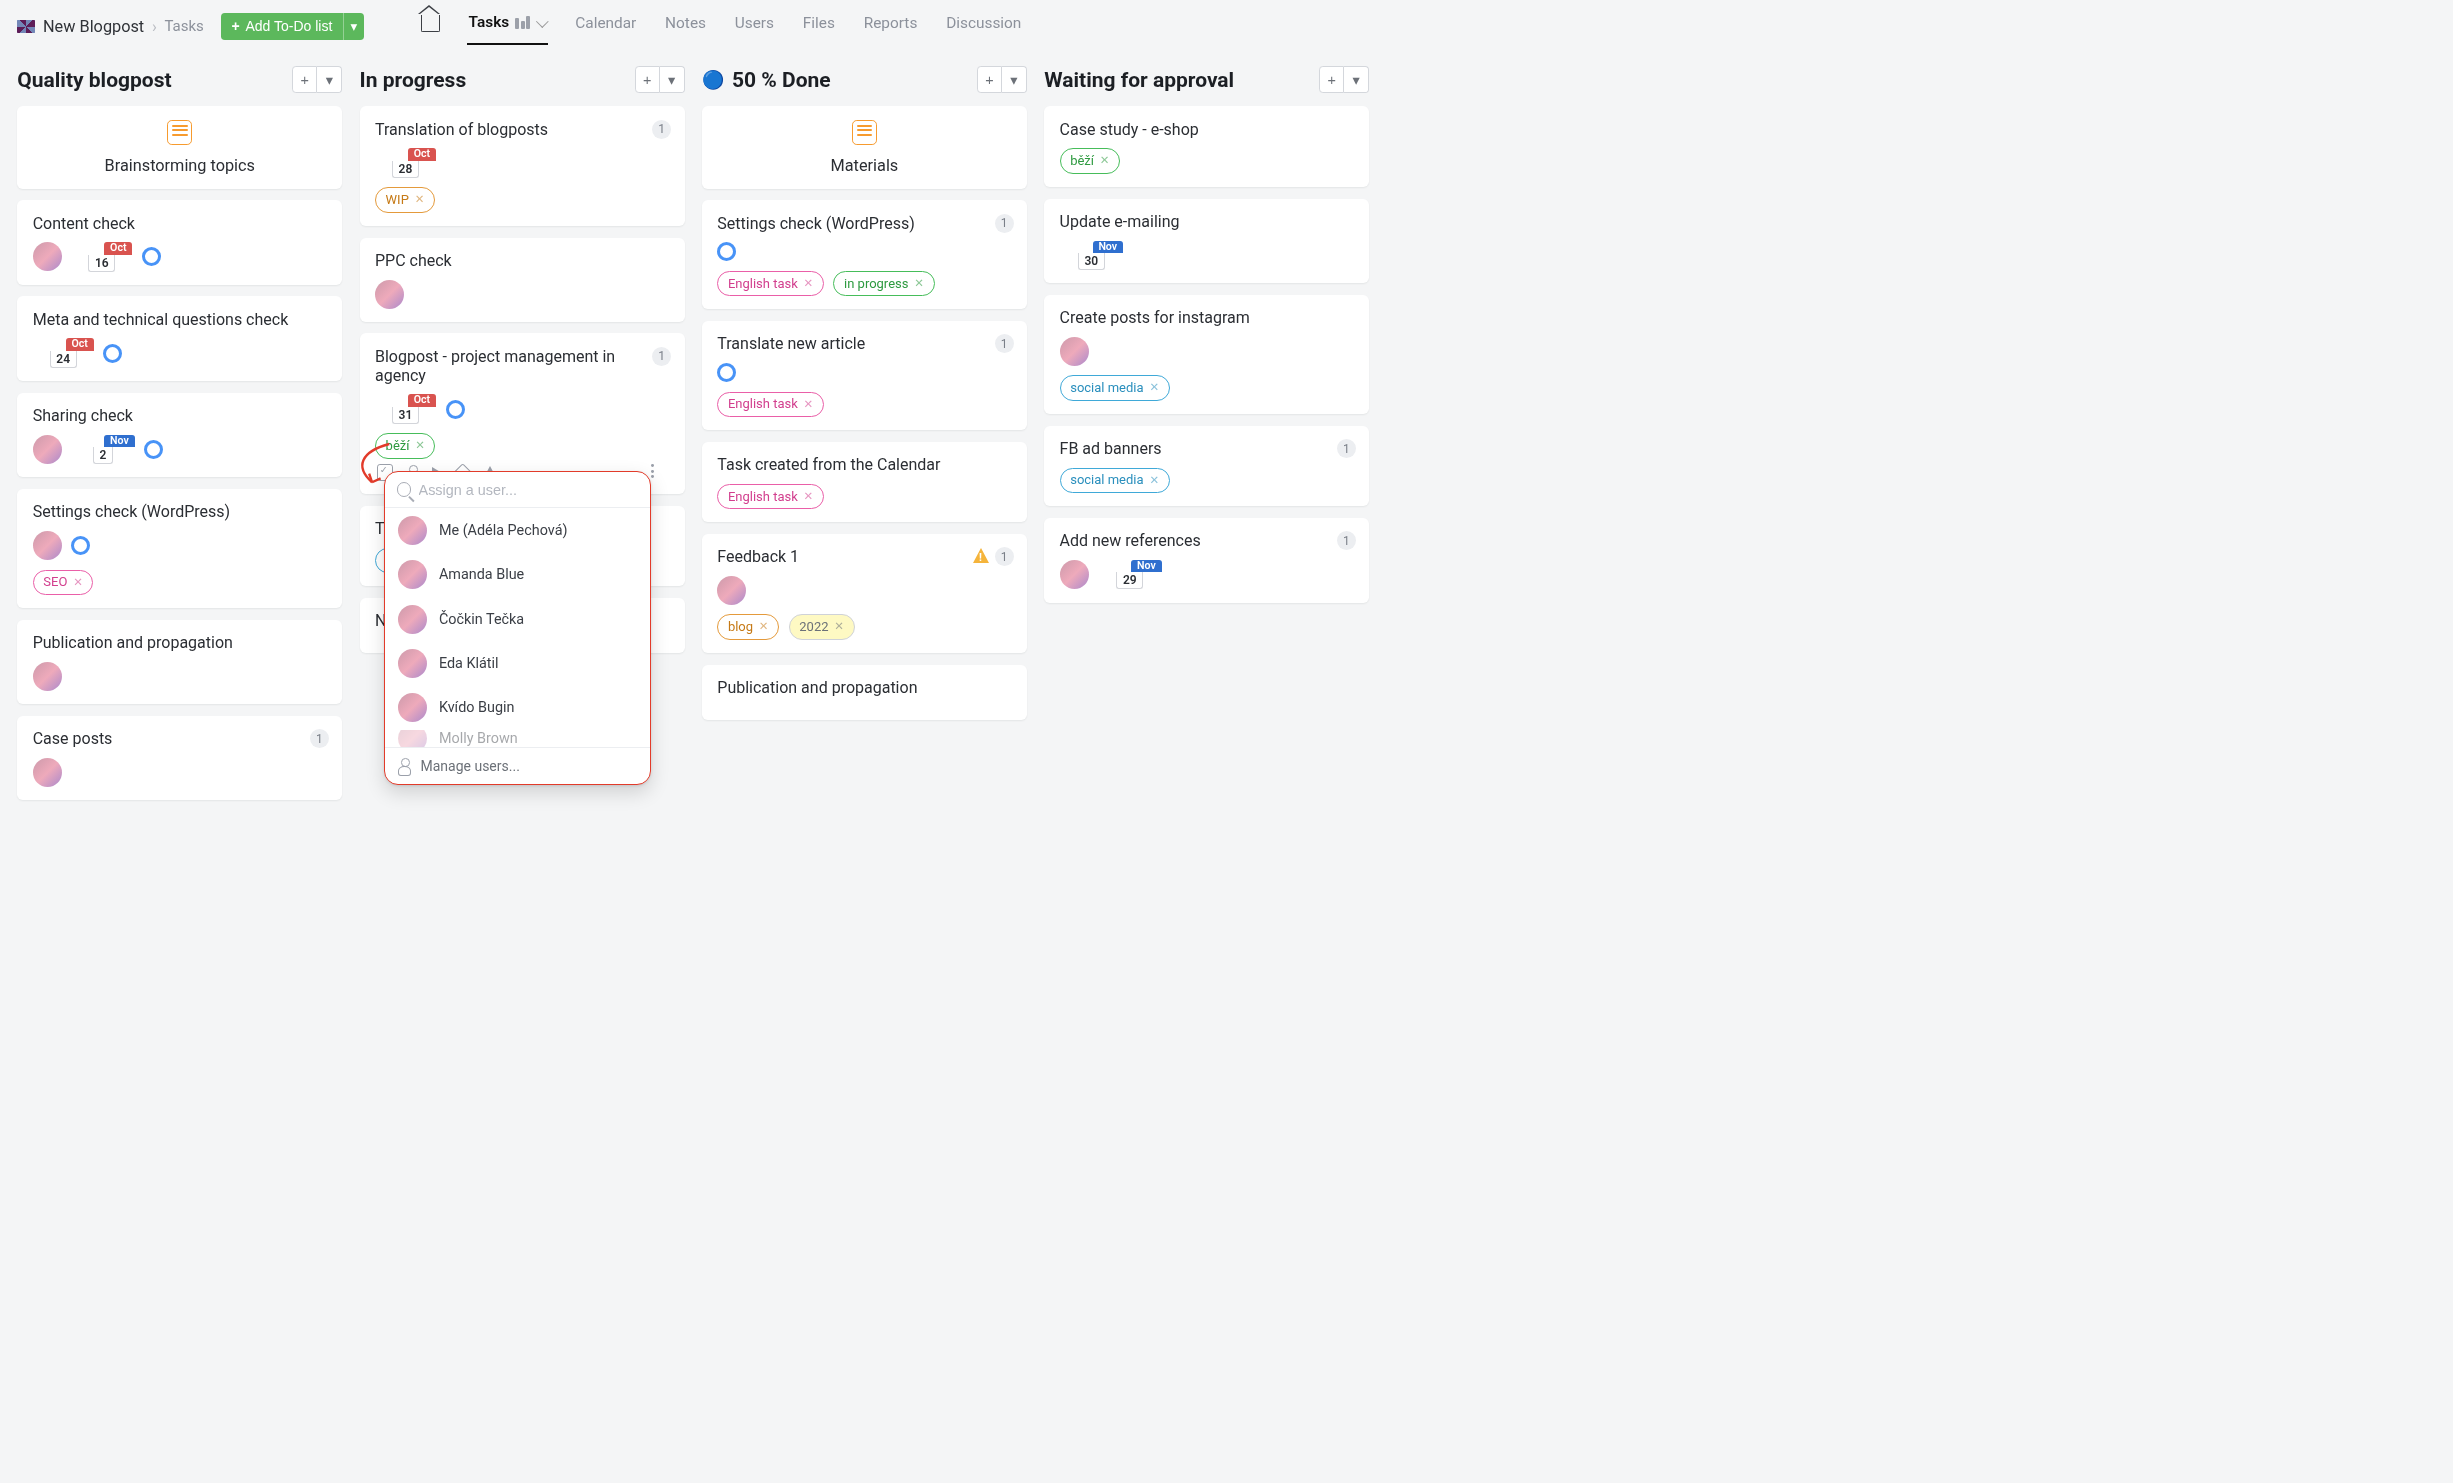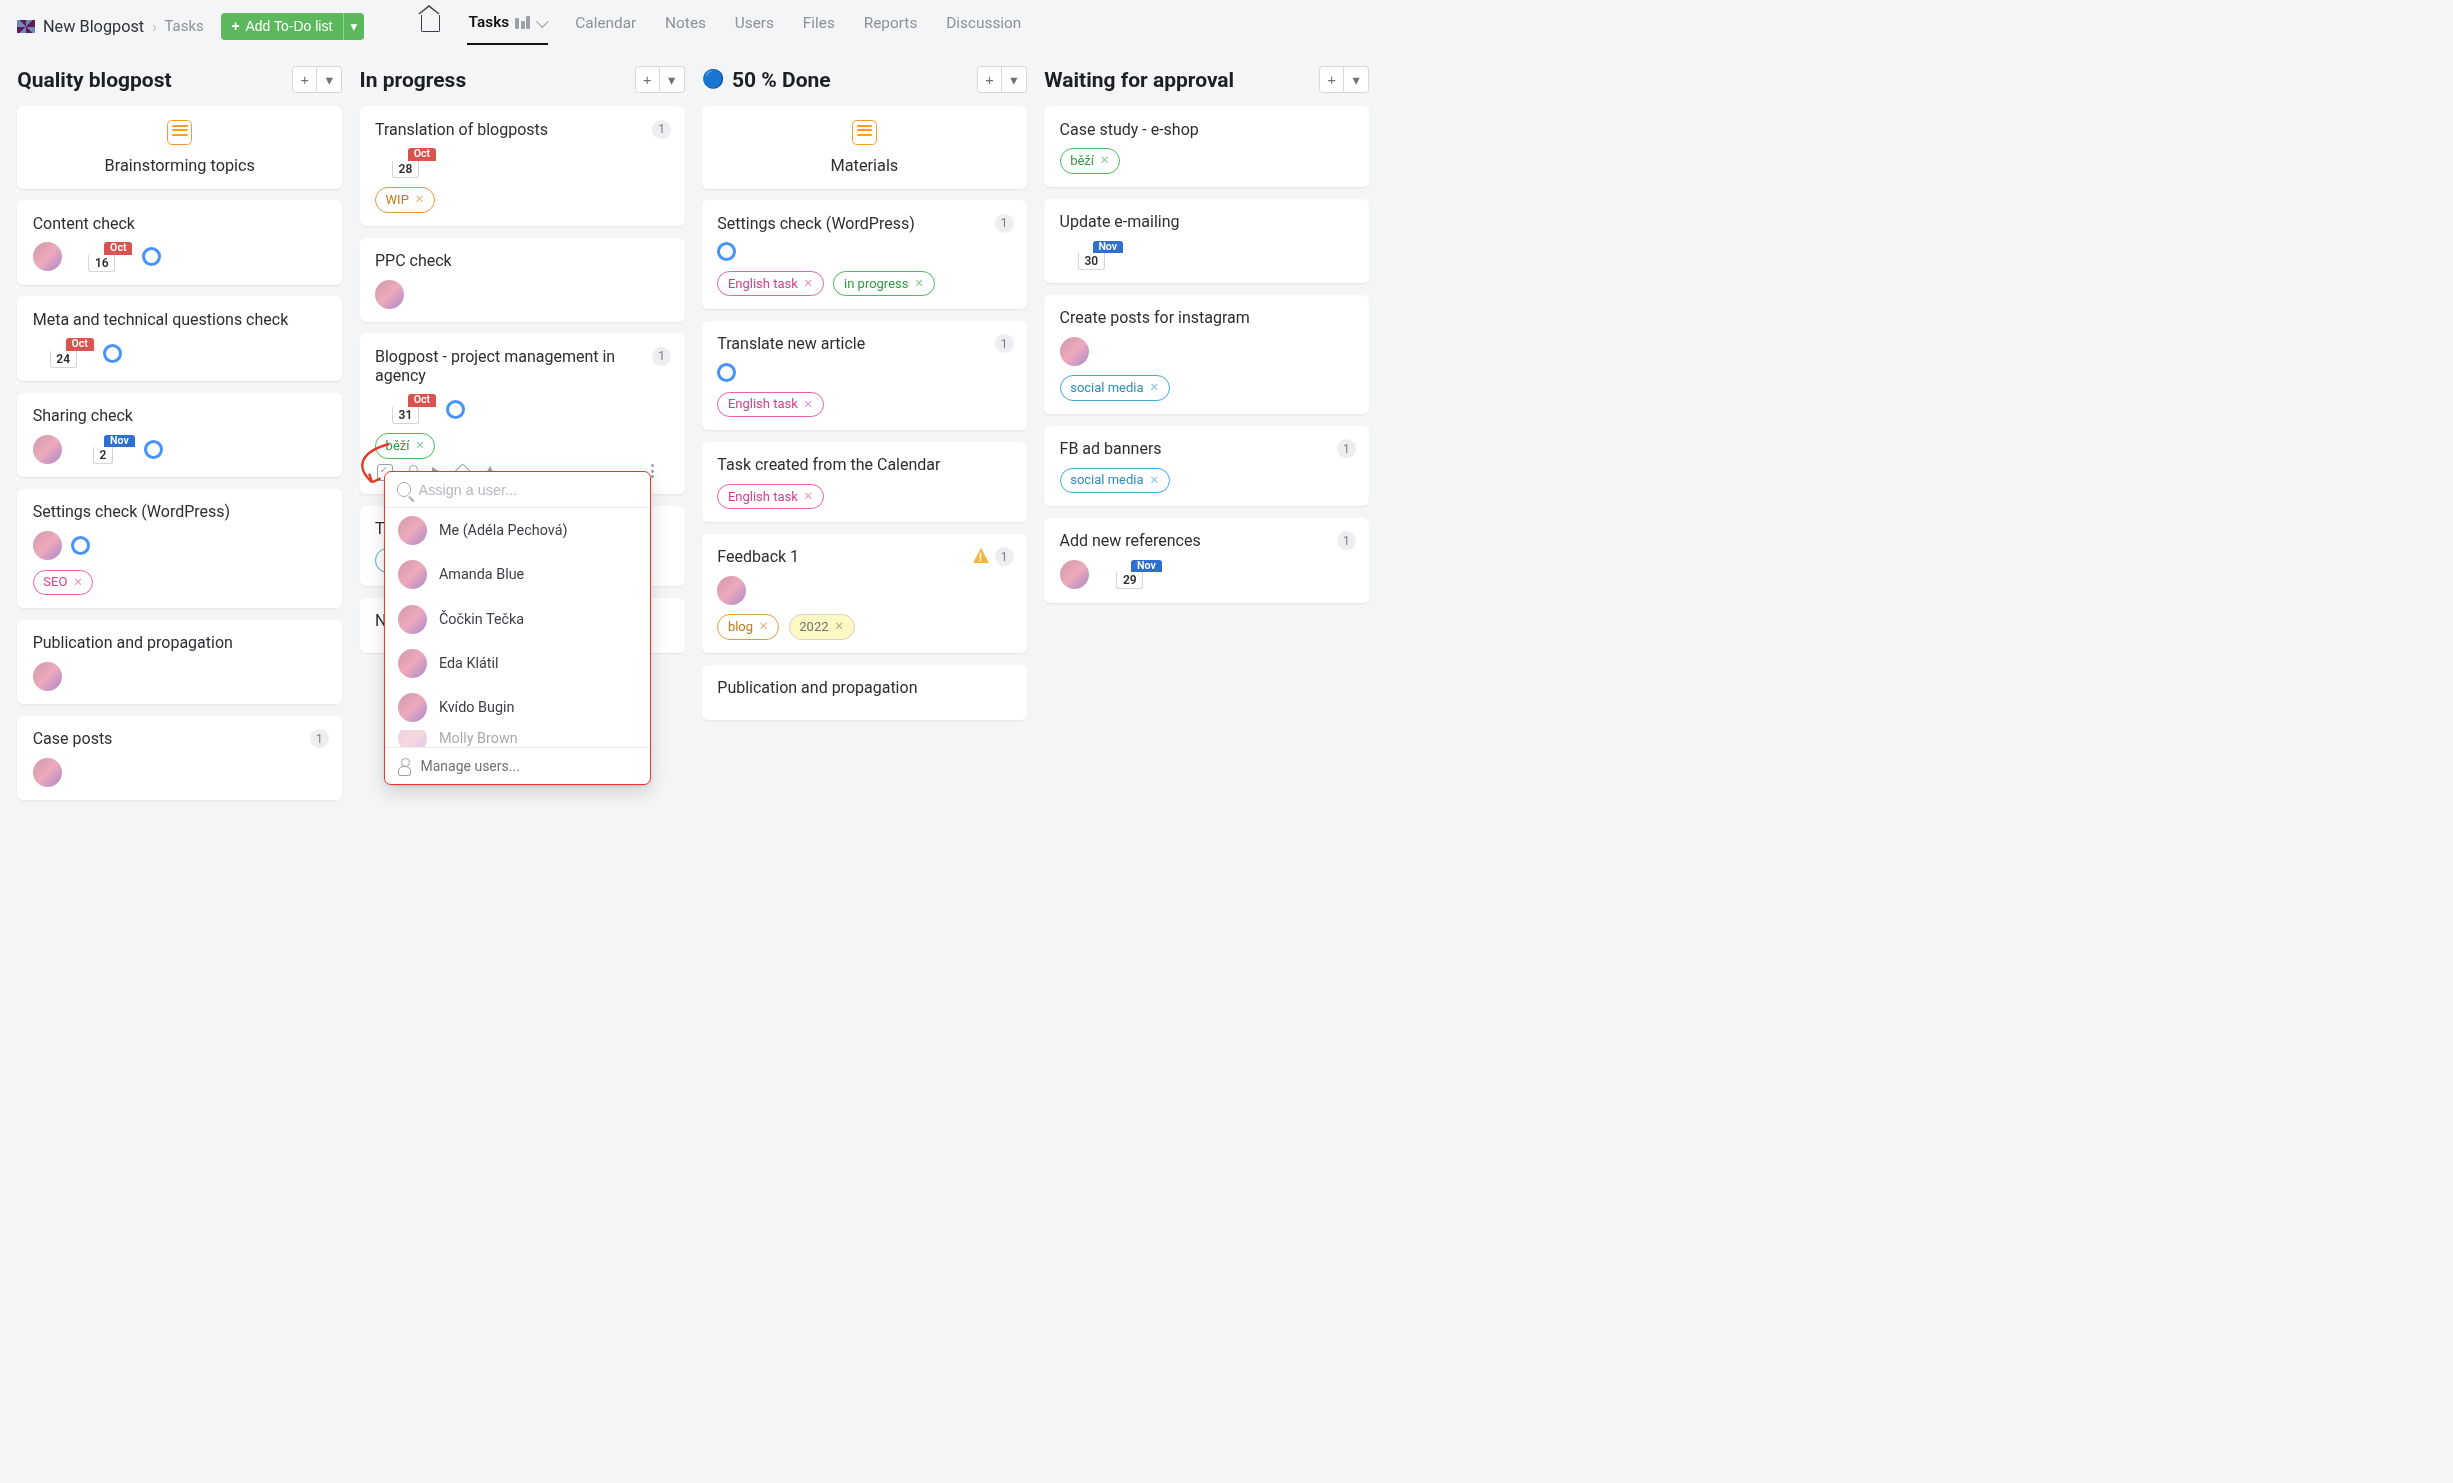--- a/index.html
+++ b/index.html
@@ -16,21 +16,21 @@
 .btn-green-group .btn-green{border-radius:3.8px 0 0 3.8px;}
 .nav-tabs { display:flex; align-items:center; gap:25px; margin-left:38px; }
 .nav-tabs .tab { color:#8c919b; font-size:15.4px; padding:5.8px 1.9px 11.5px 1.9px; cursor:pointer; display:flex; align-items:center; gap:5.8px;}
 .nav-tabs .tab.active { color:#111; font-weight:600; border-bottom:2.9px solid #111; }
 .home-icon{width:19px;height:17.3px;border:1.9px solid #3c3f45;border-top:none;border-radius:0 0 1.9px 1.9px;position:relative;}
 .home-icon::before{content:"";position:absolute;top:-9.6px;left:-3.8px;width:0;height:0;border-left:11.5px solid transparent;border-right:11.5px solid transparent;border-bottom:9.6px solid #3c3f45;}
 .home-icon::after{content:"";position:absolute;top:-7.7px;left:-1.9px;width:0;height:0;border-left:9.6px solid transparent;border-right:9.6px solid transparent;border-bottom:7.7px solid #f4f5f6;}
 .board { display:flex; gap:17.3px; padding: 13.4px 17.3px; align-items: flex-start; }
 .column { width: 325px; flex-shrink:0; }
 .col-header { display:flex; align-items:center; justify-content:space-between; margin-bottom:13.4px; }
-.col-title { font-size:21px; font-weight:700; color:#1c1f24; display:flex;gap:7.7px;}
+.col-title { font-size:21px; font-weight:700; color:#1c1f24; display:flex;align-items:center;gap:7.7px;}
 .col-title .emoji{font-size:18px;}
 .col-actions{display:flex;}
 .col-actions button{width:25px;height:27px;border:1px solid #d4d7dc;background:#fff;color:#6c7178;cursor:pointer;font-size:14.4px;}
 .col-actions button:first-child{border-radius:3.8px 0 0 3.8px;}
 .col-actions button:last-child{border-radius:0 3.8px 3.8px 0;border-left:none;}
 .card { background:#fff; border-radius:5.8px; box-shadow: 0 1px 1.9px rgba(20,22,28,.07); padding:13.4px 15.4px; margin-bottom:11.5px; position:relative;flex-direction:column;}
 .card.header-card{display:flex;align-items:center;gap:11.5px;}
 .card-title { font-size:16px; color:#2b2e33; margin-bottom:9.6px;}
 .card.header-card .card-title{margin-bottom:0;font-size:16.3px;}
 .meta-row{display:flex;align-items:center;gap:9.6px;flex-wrap:wrap;}
@@ -57,21 +57,21 @@
 .action-row .ic{width:16.3px;height:16.3px;display:inline-block;cursor:pointer;}
 .ic.check{border:1.5px solid #9ba0aa;border-radius:2.9px;position:relative;}
 .ic.check::after{content:"✓";font-size:9.6px;position:absolute;top:-1px;left:1.9px;}
 .ic.user{border:1.5px solid #9ba0aa;border-radius:50% 50% 2.9px 2.9px;height:9.6px;width:12.5px;position:relative;top:4.8px;}
 .ic.user::before{content:"";position:absolute;top:-8.6px;left:1.9px;width:6.7px;height:6.7px;border:1.5px solid #9ba0aa;border-radius:50%;}
 .ic.play{width:0;height:0;border-top:6.7px solid transparent;border-bottom:6.7px solid transparent;border-left:10.6px solid #9ba0aa;}
 .ic.tagi{width:13.4px;height:13.4px;border:1.5px solid #9ba0aa;border-radius:1.9px;transform:rotate(45deg);}
 .ic.warn{width:0;height:0;border-left:7.7px solid transparent;border-right:7.7px solid transparent;border-bottom:13.4px solid #9ba0aa;}
 .ic.dots{display:inline-flex;flex-direction:column;gap:2.4px;margin-left:auto;}
 .ic.dots i{width:2.9px;height:2.9px;background:#9ba0aa;border-radius:50%;}
-.popup{position:absolute;top:471px;left:384px;width:267px;background:#fff;border:1.9px solid #e23b2a;border-radius:7px;box-shadow:0 7.7px 19px rgba(0,0,0,.14),0 1px 2.9px rgba(0,0,0,.1);z-index:20;display:flex;flex-direction:column;}
+.popup{position:absolute;top:471px;left:384px;width:267px;background:#fff;border:1.9px solid #e23b2a;border-radius:14px;box-shadow:0 7.7px 19px rgba(0,0,0,.14),0 1px 2.9px rgba(0,0,0,.1);z-index:20;display:flex;flex-direction:column;}
 .popup .search{display:flex;align-items:center;gap:7.7px;padding:9.6px 11.5px;border-bottom:1px solid #eceef1;}
 .popup .search input{border:none;outline:none;font-size:14.4px;flex:1;color:#2b2e33;}
 .popup .search input::placeholder{color:#b3b7bf;}
 .mag{width:14.4px;height:14.4px;border:1.9px solid #a9adb6;border-radius:50%;position:relative;}
 .mag::after{content:"";position:absolute;width:6.7px;height:1.9px;background:#a9adb6;bottom:-3.8px;right:-4.8px;transform:rotate(45deg);}
 .user-row{display:flex;align-items:center;gap:11.5px;padding:7.7px 13.4px;cursor:pointer;}
 .user-row .uname{font-size:14.4px;color:#3b3f46;}
 .popup .footer{border-top:1px solid #eceef1;padding:9.6px 13.4px;display:flex;align-items:center;gap:9.6px;color:#6c7178;cursor:pointer;font-size:14px;}
 .arrow-ann{position:absolute;top:442px;left:351px;width:43px;height:48px;z-index:19;}
 .arrow-ann svg{overflow:visible;}

